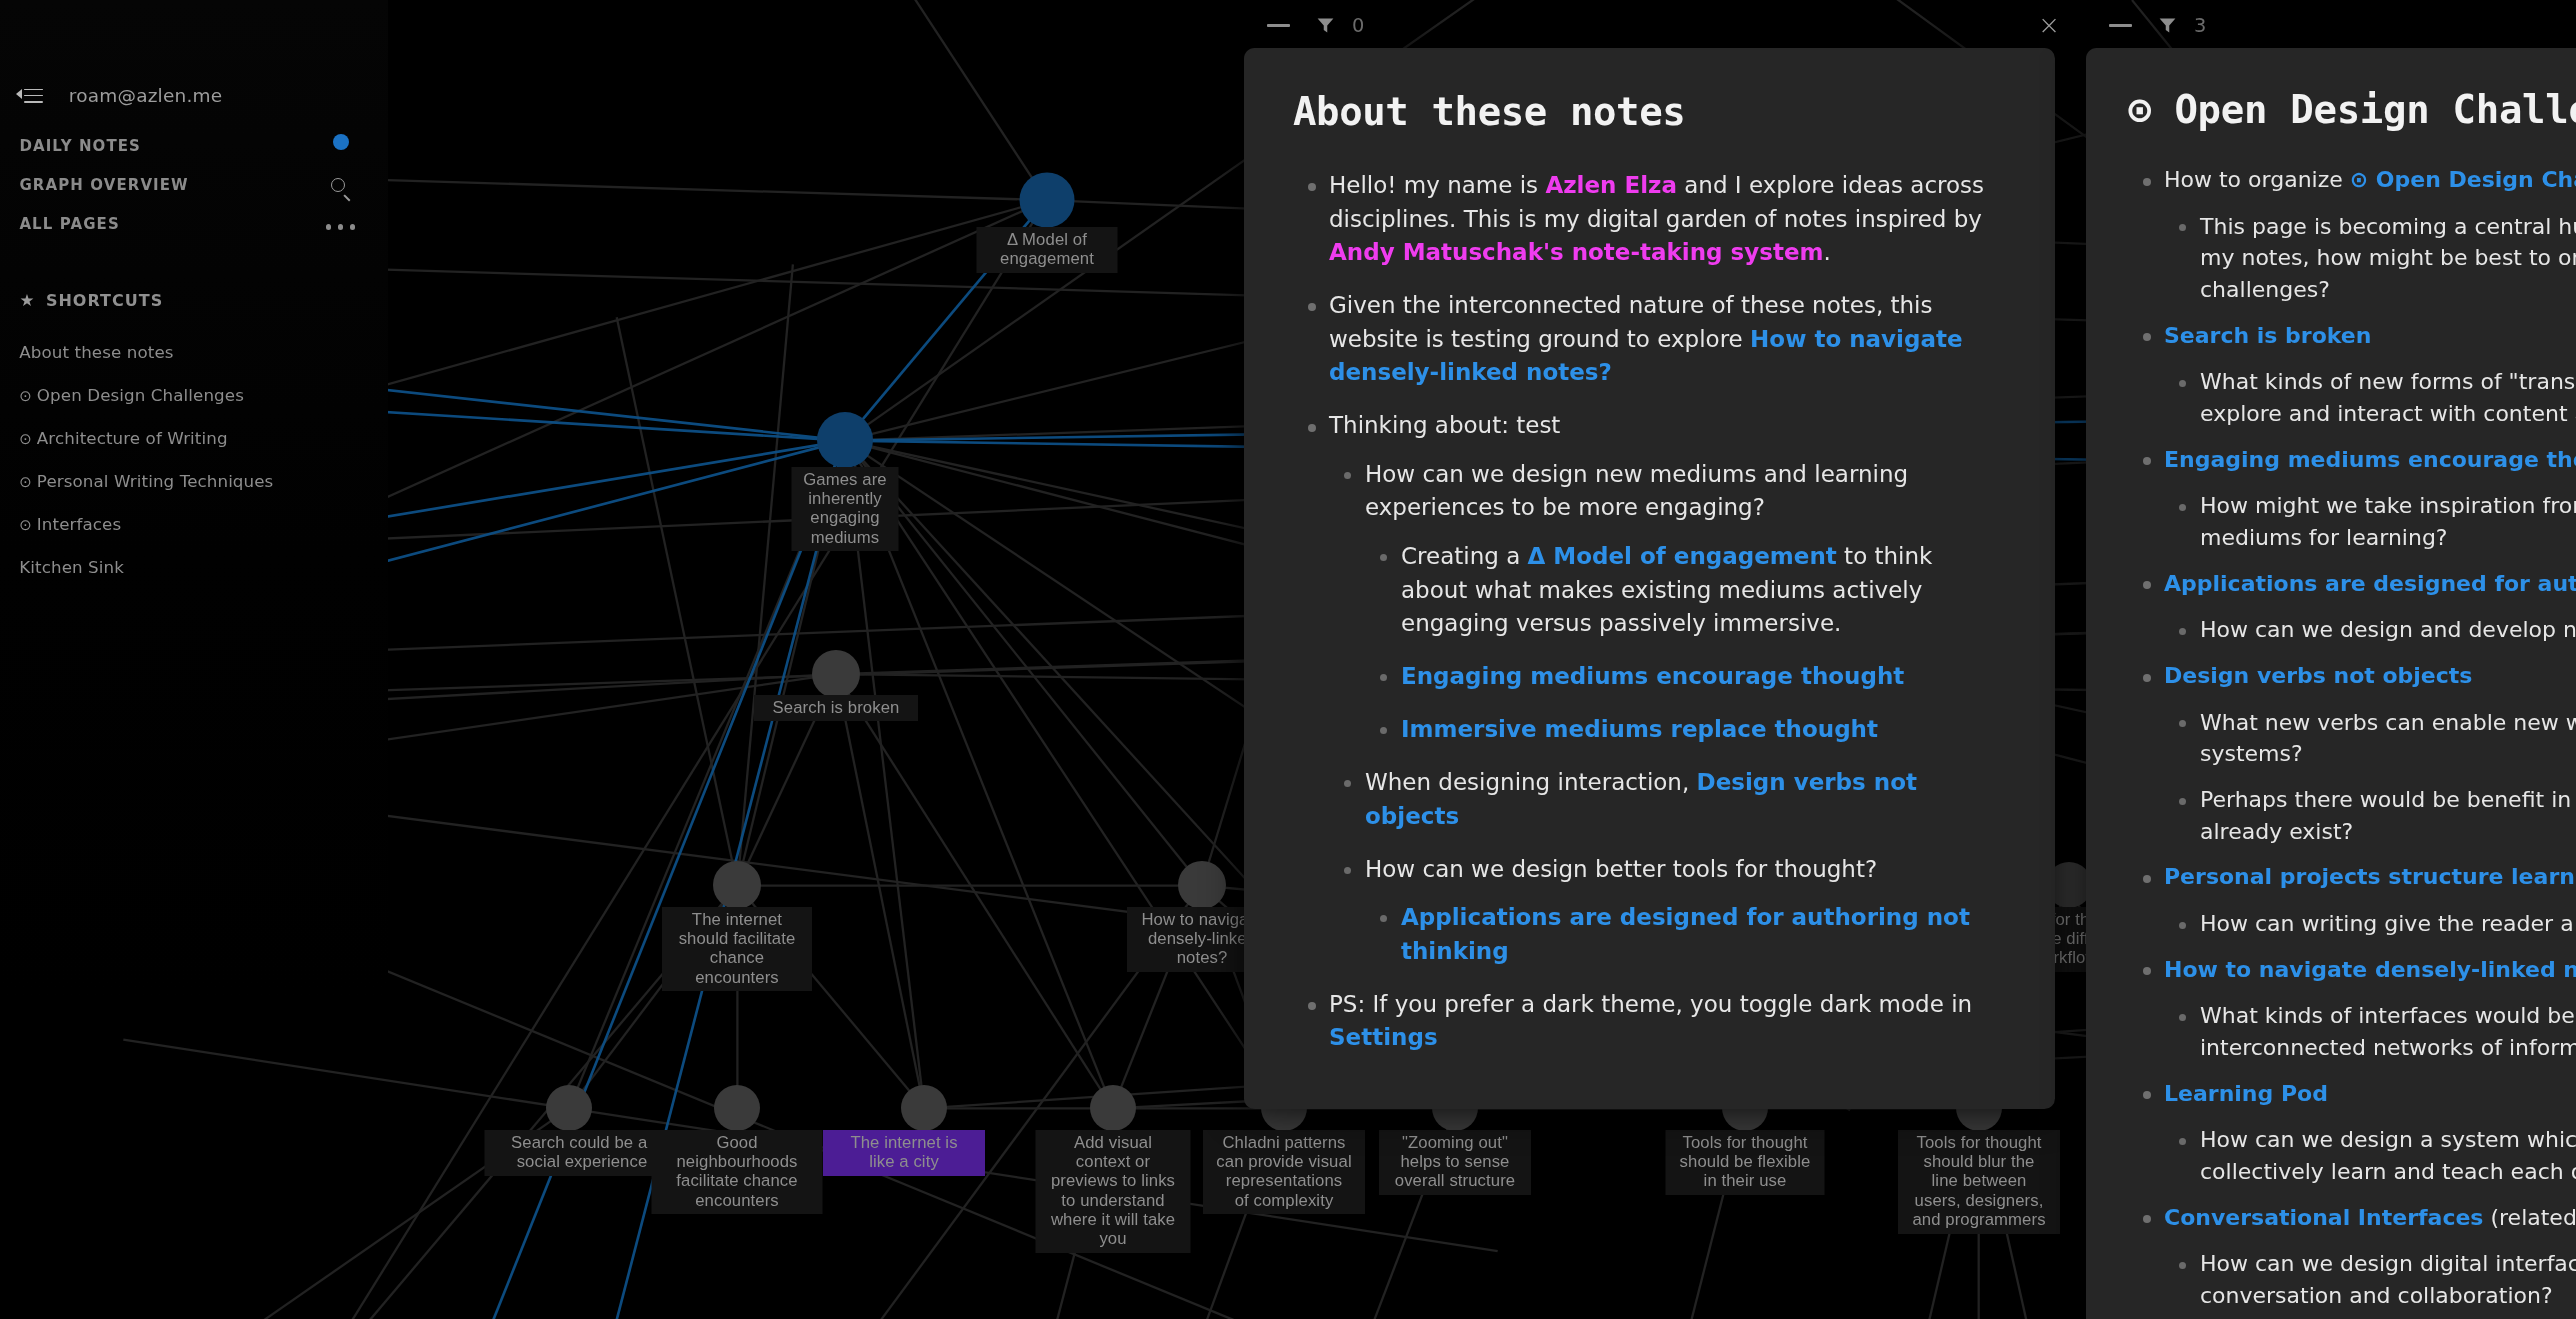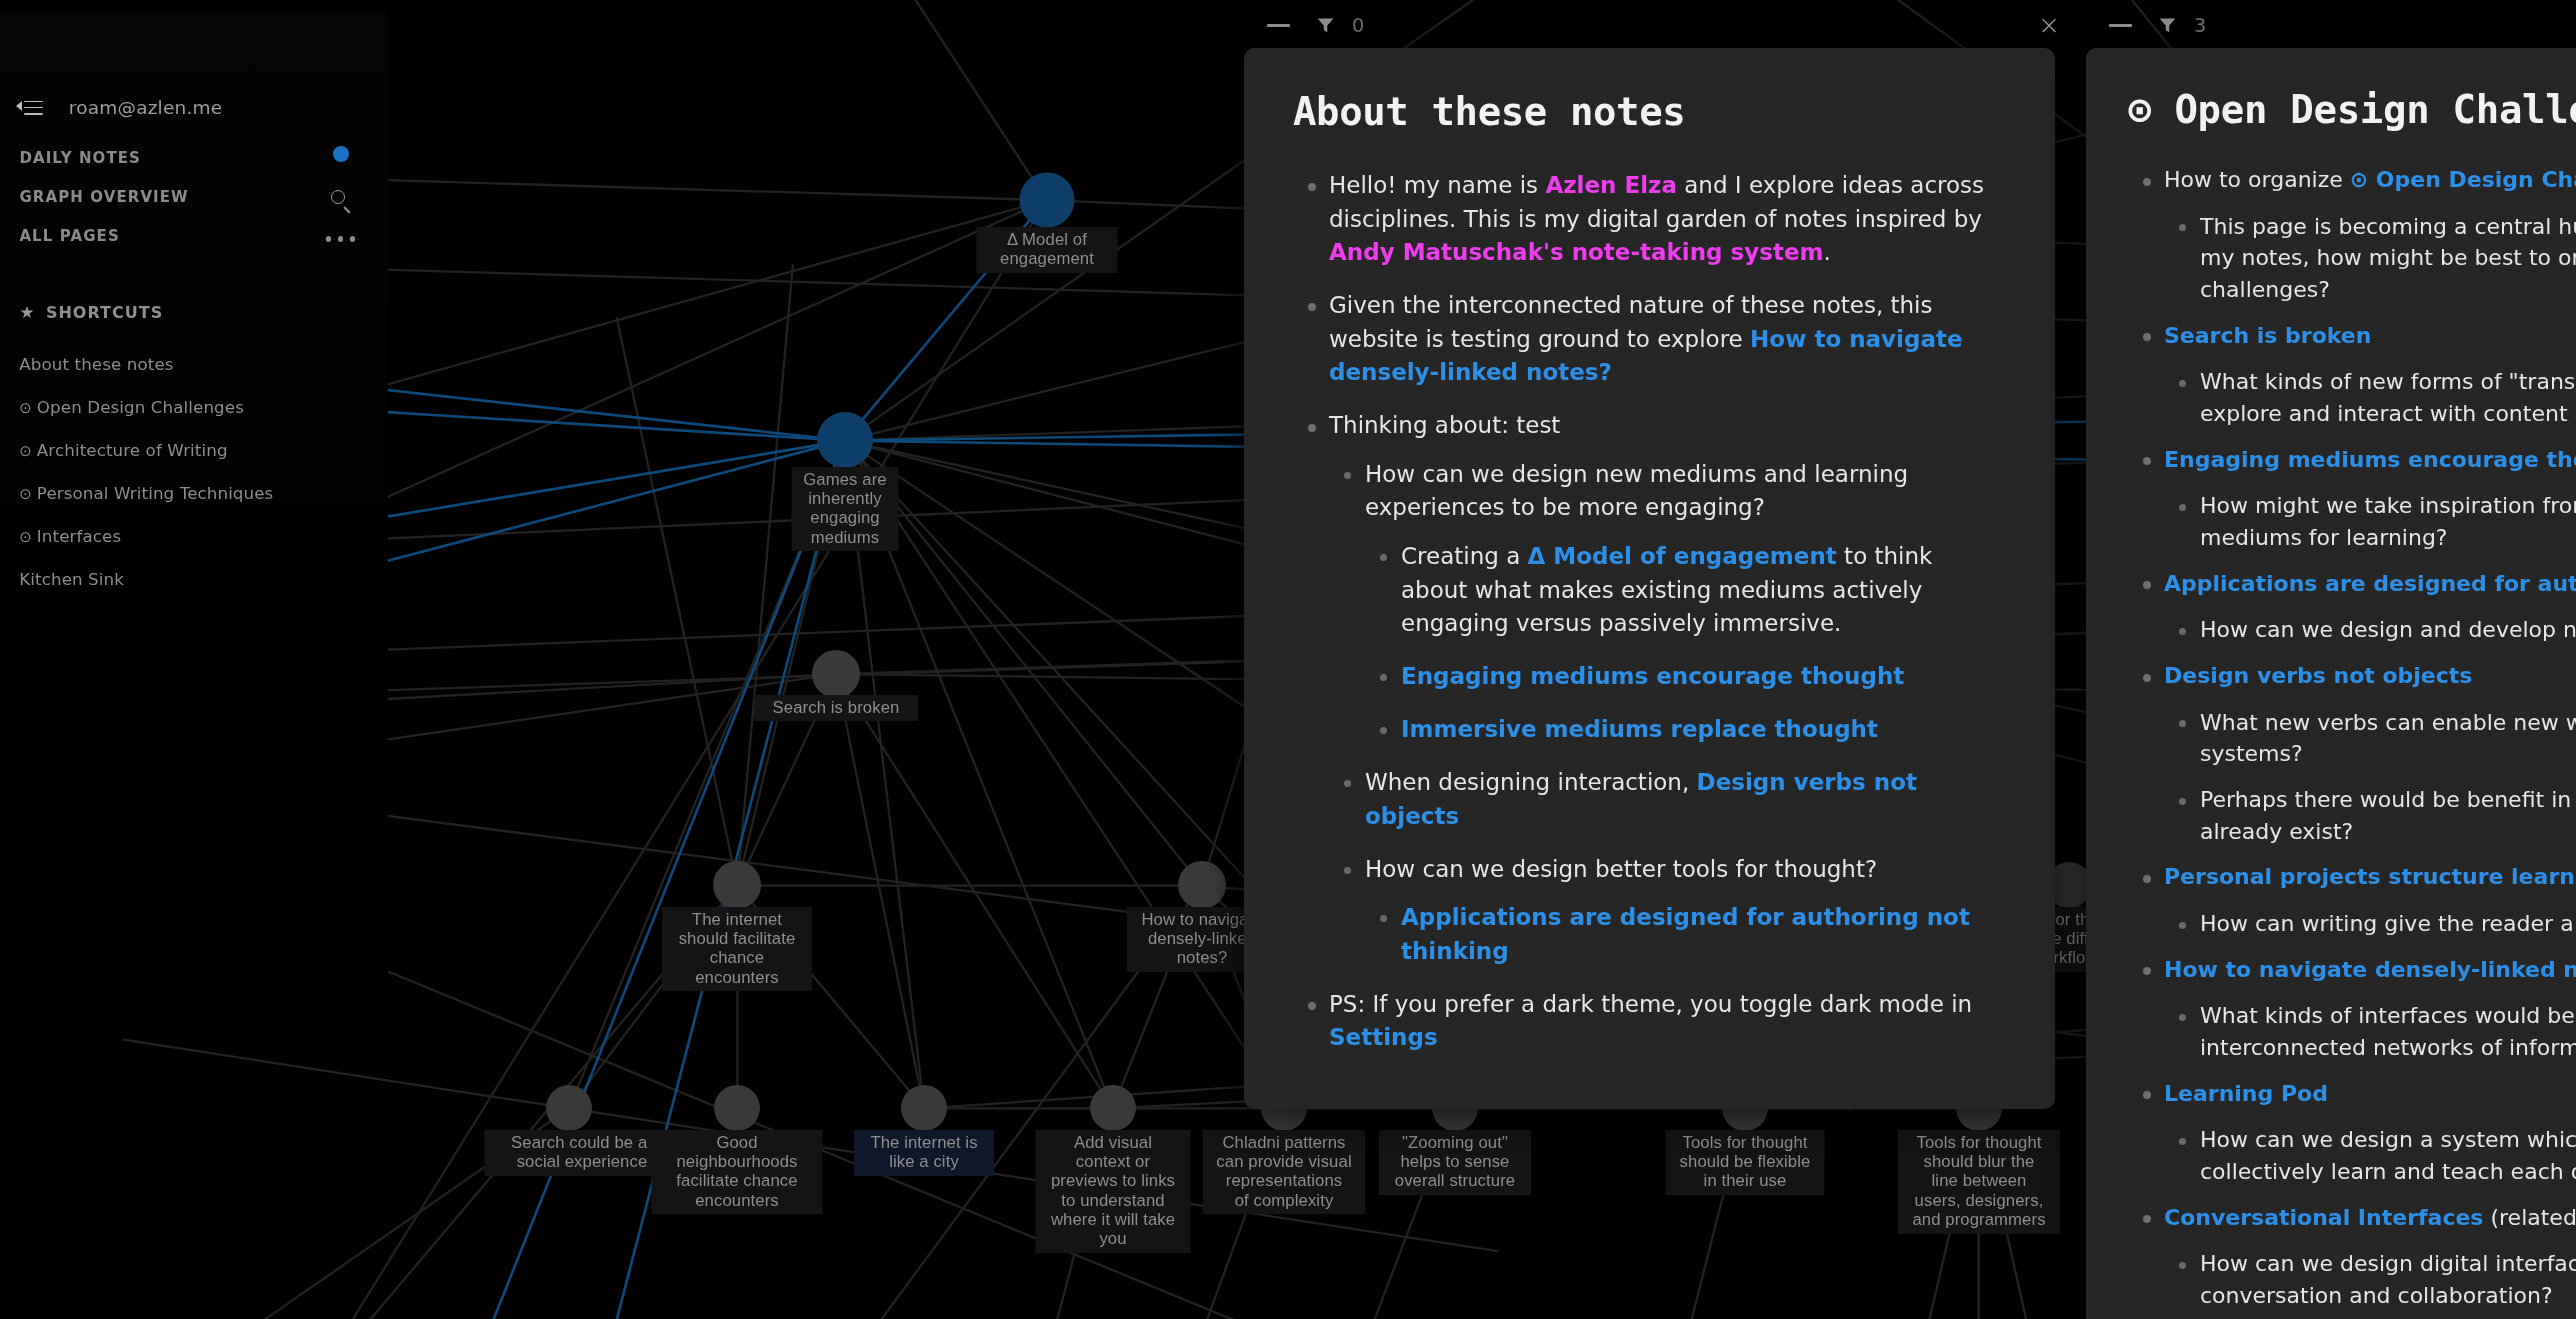--- a/index.html
+++ b/index.html
@@ -27,21 +27,21 @@
     font-family:"Liberation Sans","DejaVu Sans",sans-serif;
     text-align:center;
     line-height:1.16;
     padding:2.6px 6.2px 4.4px 6.2px;
     white-space:pre-line;
     letter-spacing:0.1px;
   }
 
   
   #sidebar {
-    position:absolute; left:0; top:12px; width:388px; height:1000px;
+    position:absolute; left:0; top:0; width:388px; height:1000px;
     background: linear-gradient(180deg,#050505 0%,#010101 55%, #000 100%);
     z-index: 5;
   }
   .sb-top { position:absolute; left:0; top:85px; width:388px; display:flex; align-items:center; }
   .sb-collapse { margin-left:16px; width:26.4px; height:21px; position:relative; cursor:pointer; }
   .sb-collapse span { position:absolute; left:8px; height:1.8px; background:#b9b9b9; border-radius:0.9px; }
   .sb-collapse span:nth-child(1){ top:3.5px; width:18.5px; }
   .sb-collapse span:nth-child(2){ top:9.7px; width:18.5px; }
   .sb-collapse span:nth-child(3){ top:16px; width:18.5px; }
   .sb-collapse .arr { position:absolute; left:0px; top:4.4px; width:0;height:0;
@@ -228,21 +228,21 @@
 notes?</div>
         <div class="node-dot" style="left: 569px; top: 1108px; width: 46px; height: 46px; background: rgb(58, 58, 58);"></div>
         <div class="node-label" style="left: 569px; top: 1130px; width: 169px; font-size: 16.7px; background: rgb(20, 20, 20); text-align: right;">Search could be a
 social experience</div>
         <div class="node-dot" style="left: 737px; top: 1108px; width: 46px; height: 46px; background: rgb(58, 58, 58);"></div>
         <div class="node-label" style="left: 737px; top: 1130px; width: 171px; font-size: 16.7px; background: rgb(20, 20, 20);">Good
 neighbourhoods
 facilitate chance
 encounters</div>
         <div class="node-dot" style="left: 924px; top: 1108px; width: 46px; height: 46px; background: rgb(58, 58, 58);"></div>
-        <div class="node-label" style="left: 924px; top: 1130px; width: 140px; font-size: 16.7px; background: #0f172a;">The internet is
+        <div class="node-label" style="left: 904px; top: 1130px; width: 162px; font-size: 16.7px; background: #4c1d95;">The internet is
 like a city</div>
         <div class="node-dot" style="left: 1113px; top: 1108px; width: 46px; height: 46px; background: rgb(58, 58, 58);"></div>
         <div class="node-label" style="left: 1113px; top: 1130px; width: 155px; font-size: 16.7px; background: rgb(20, 20, 20);">Add visual
 context or
 previews to links
 to understand
 where it will take
 you</div>
         <div class="node-dot" style="left: 1284px; top: 1108px; width: 46px; height: 46px; background: rgb(58, 58, 58);"></div>
         <div class="node-label" style="left: 1284px; top: 1130px; width: 162px; font-size: 16.7px; background: rgb(20, 20, 20);">Chladni patterns

